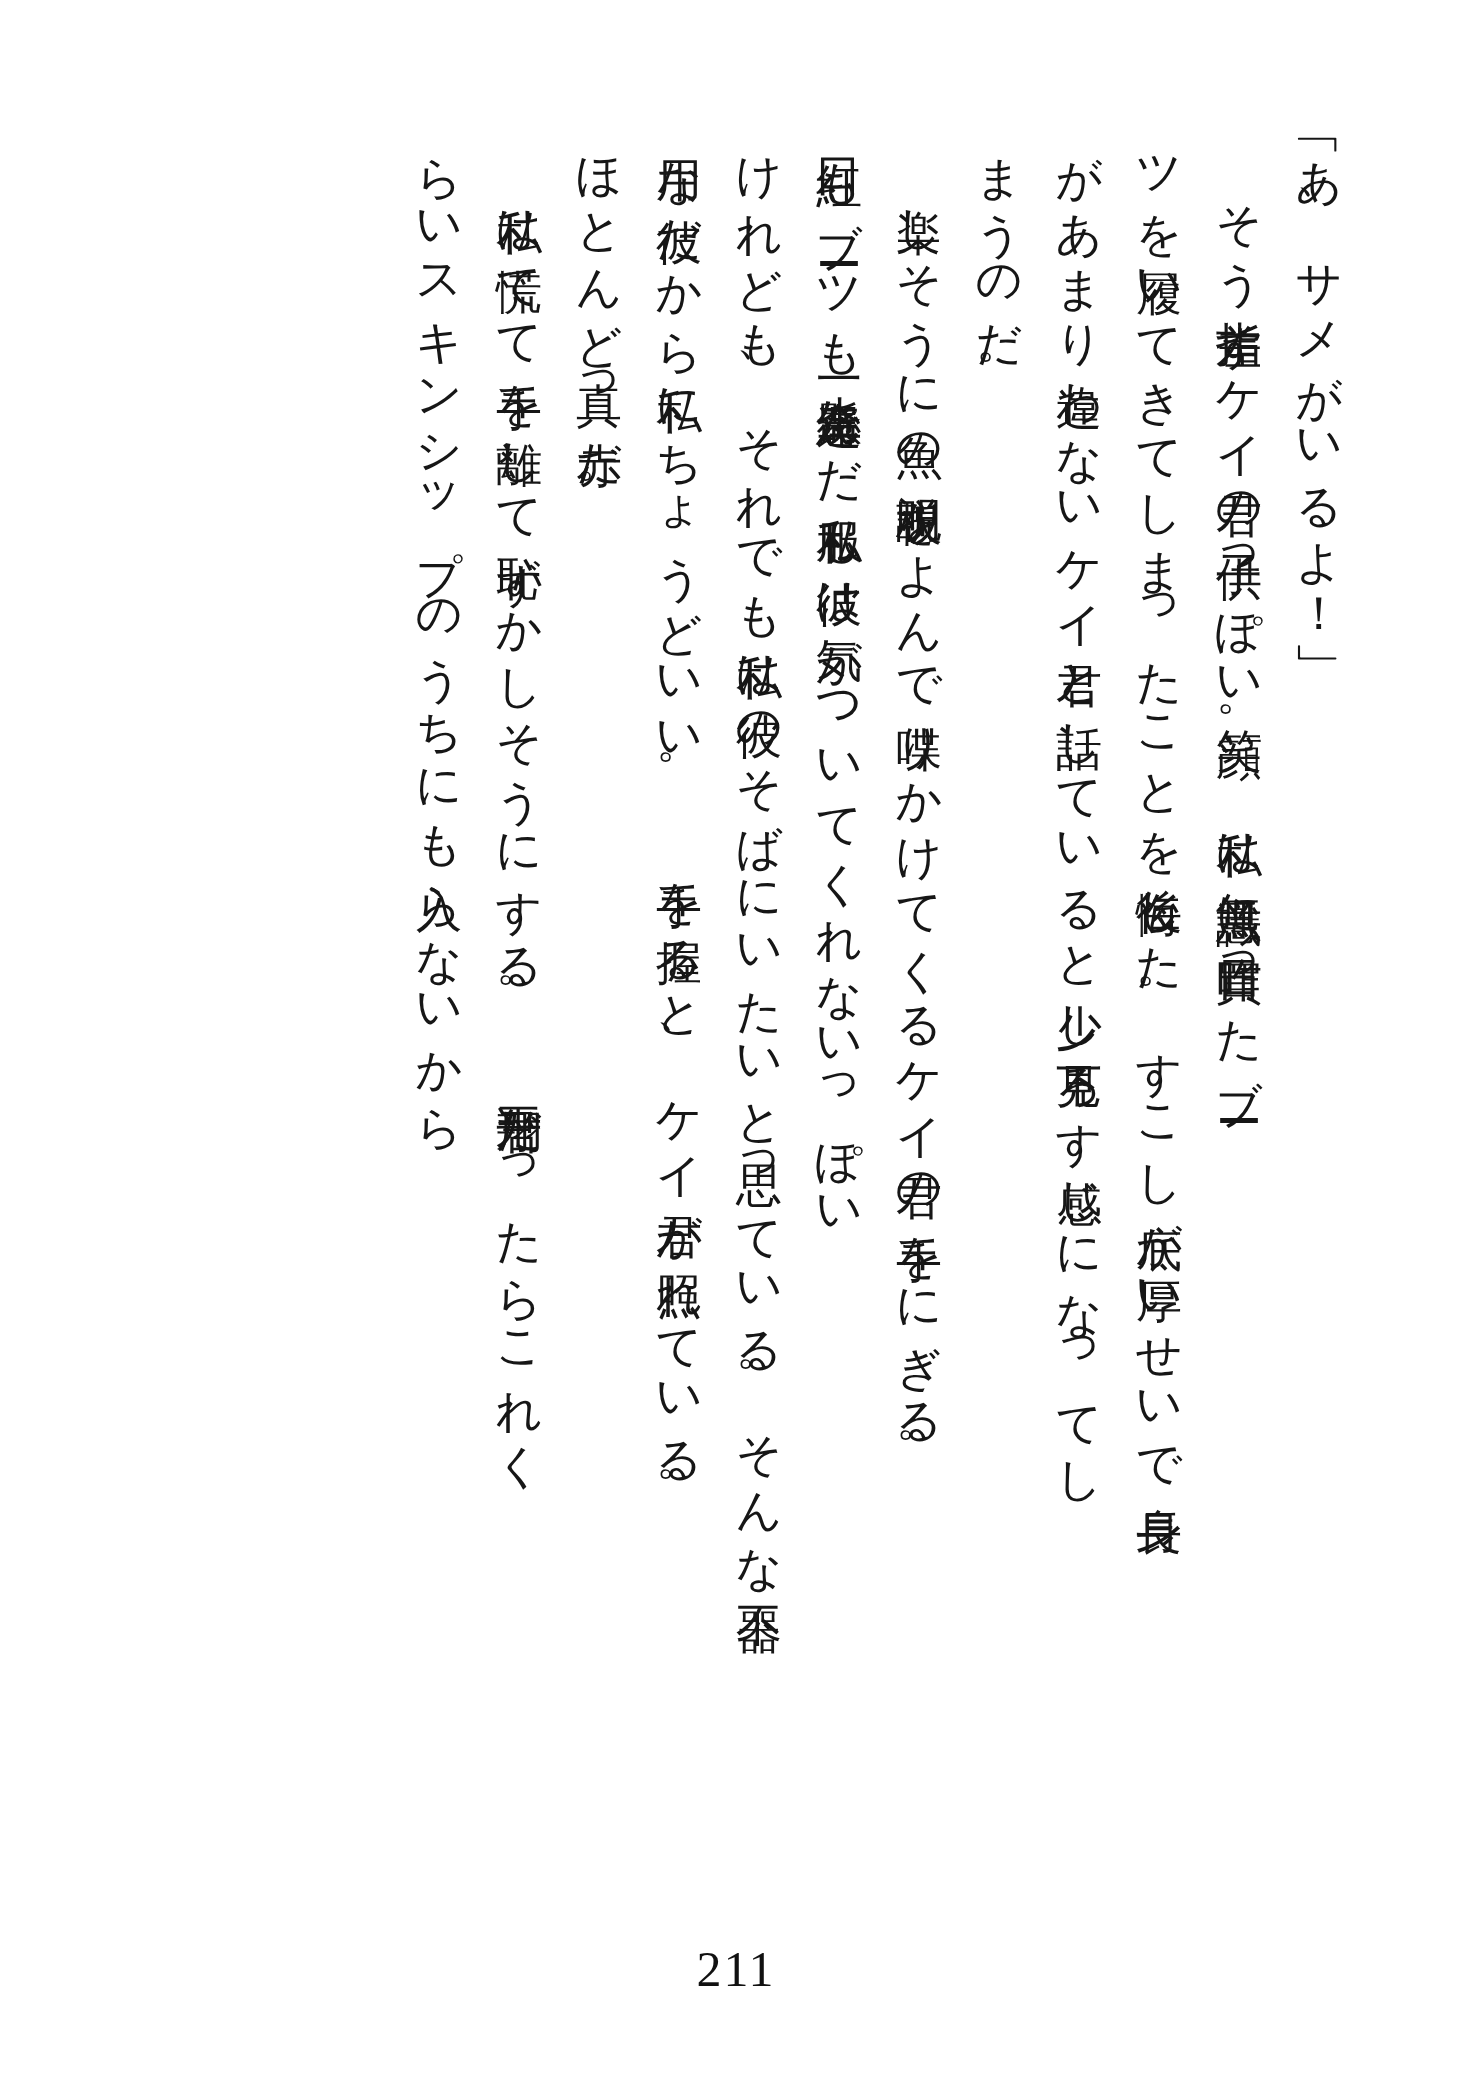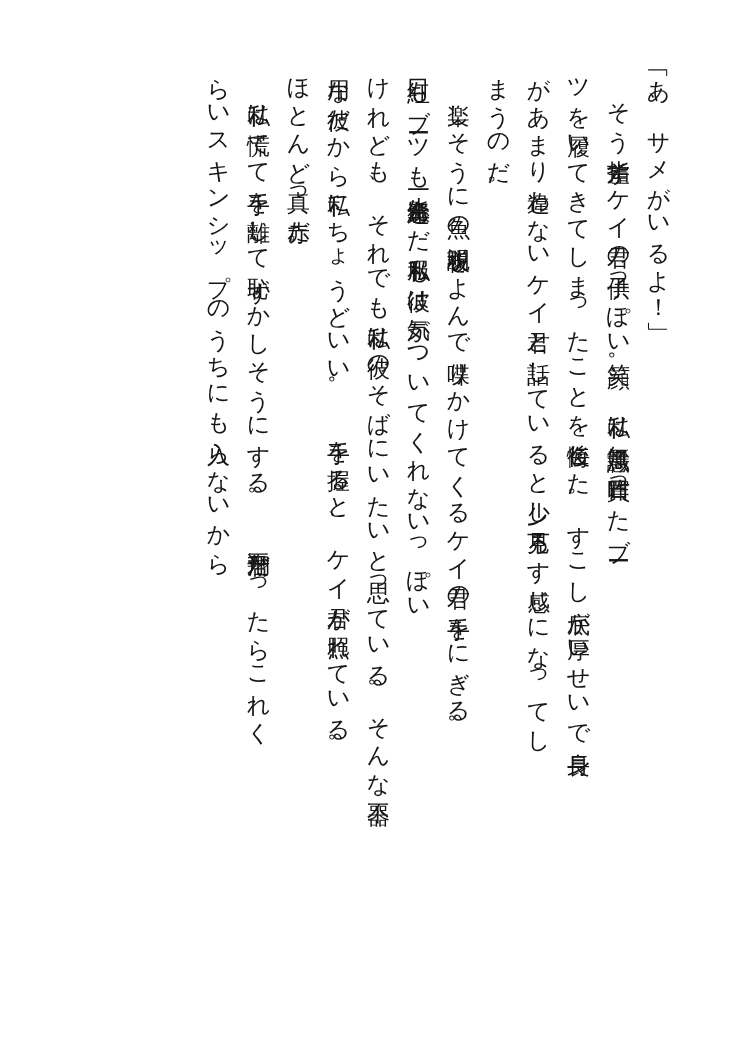--- a/index.html
+++ b/index.html
@@ -72,13 +72,14 @@
     <div class="vline">があまり違わないケイ君と話していると少し見下ろす感じになってし</div>
     <div class="vline">まうのだ。</div>
     <div class="vline">　楽しそうに魚の説明板をよんで喋りかけてくるケイ君の手をにぎる。</div>
     <div class="vline">口紅もブーツも一生懸命選んだ私服も彼は気がついてくれないっぽい</div>
     <div class="vline">けれども、それでも私は彼のそばにいたいと思っている。そんな不器</div>
     <div class="vline">用な彼だから私にちょうどいい。　手を握ると、ケイ君が照れている。</div>
     <div class="vline">ほとんど真っ赤だ。</div>
     <div class="vline">　私は慌てて手を離して恥ずかしそうにする。　翔平君だったらこれく</div>
     <div class="vline">らいスキンシップのうちにも入らないから</div>
   </div>
+  <div class="page-number">211</div>
 </div>
 
 </body></html>

